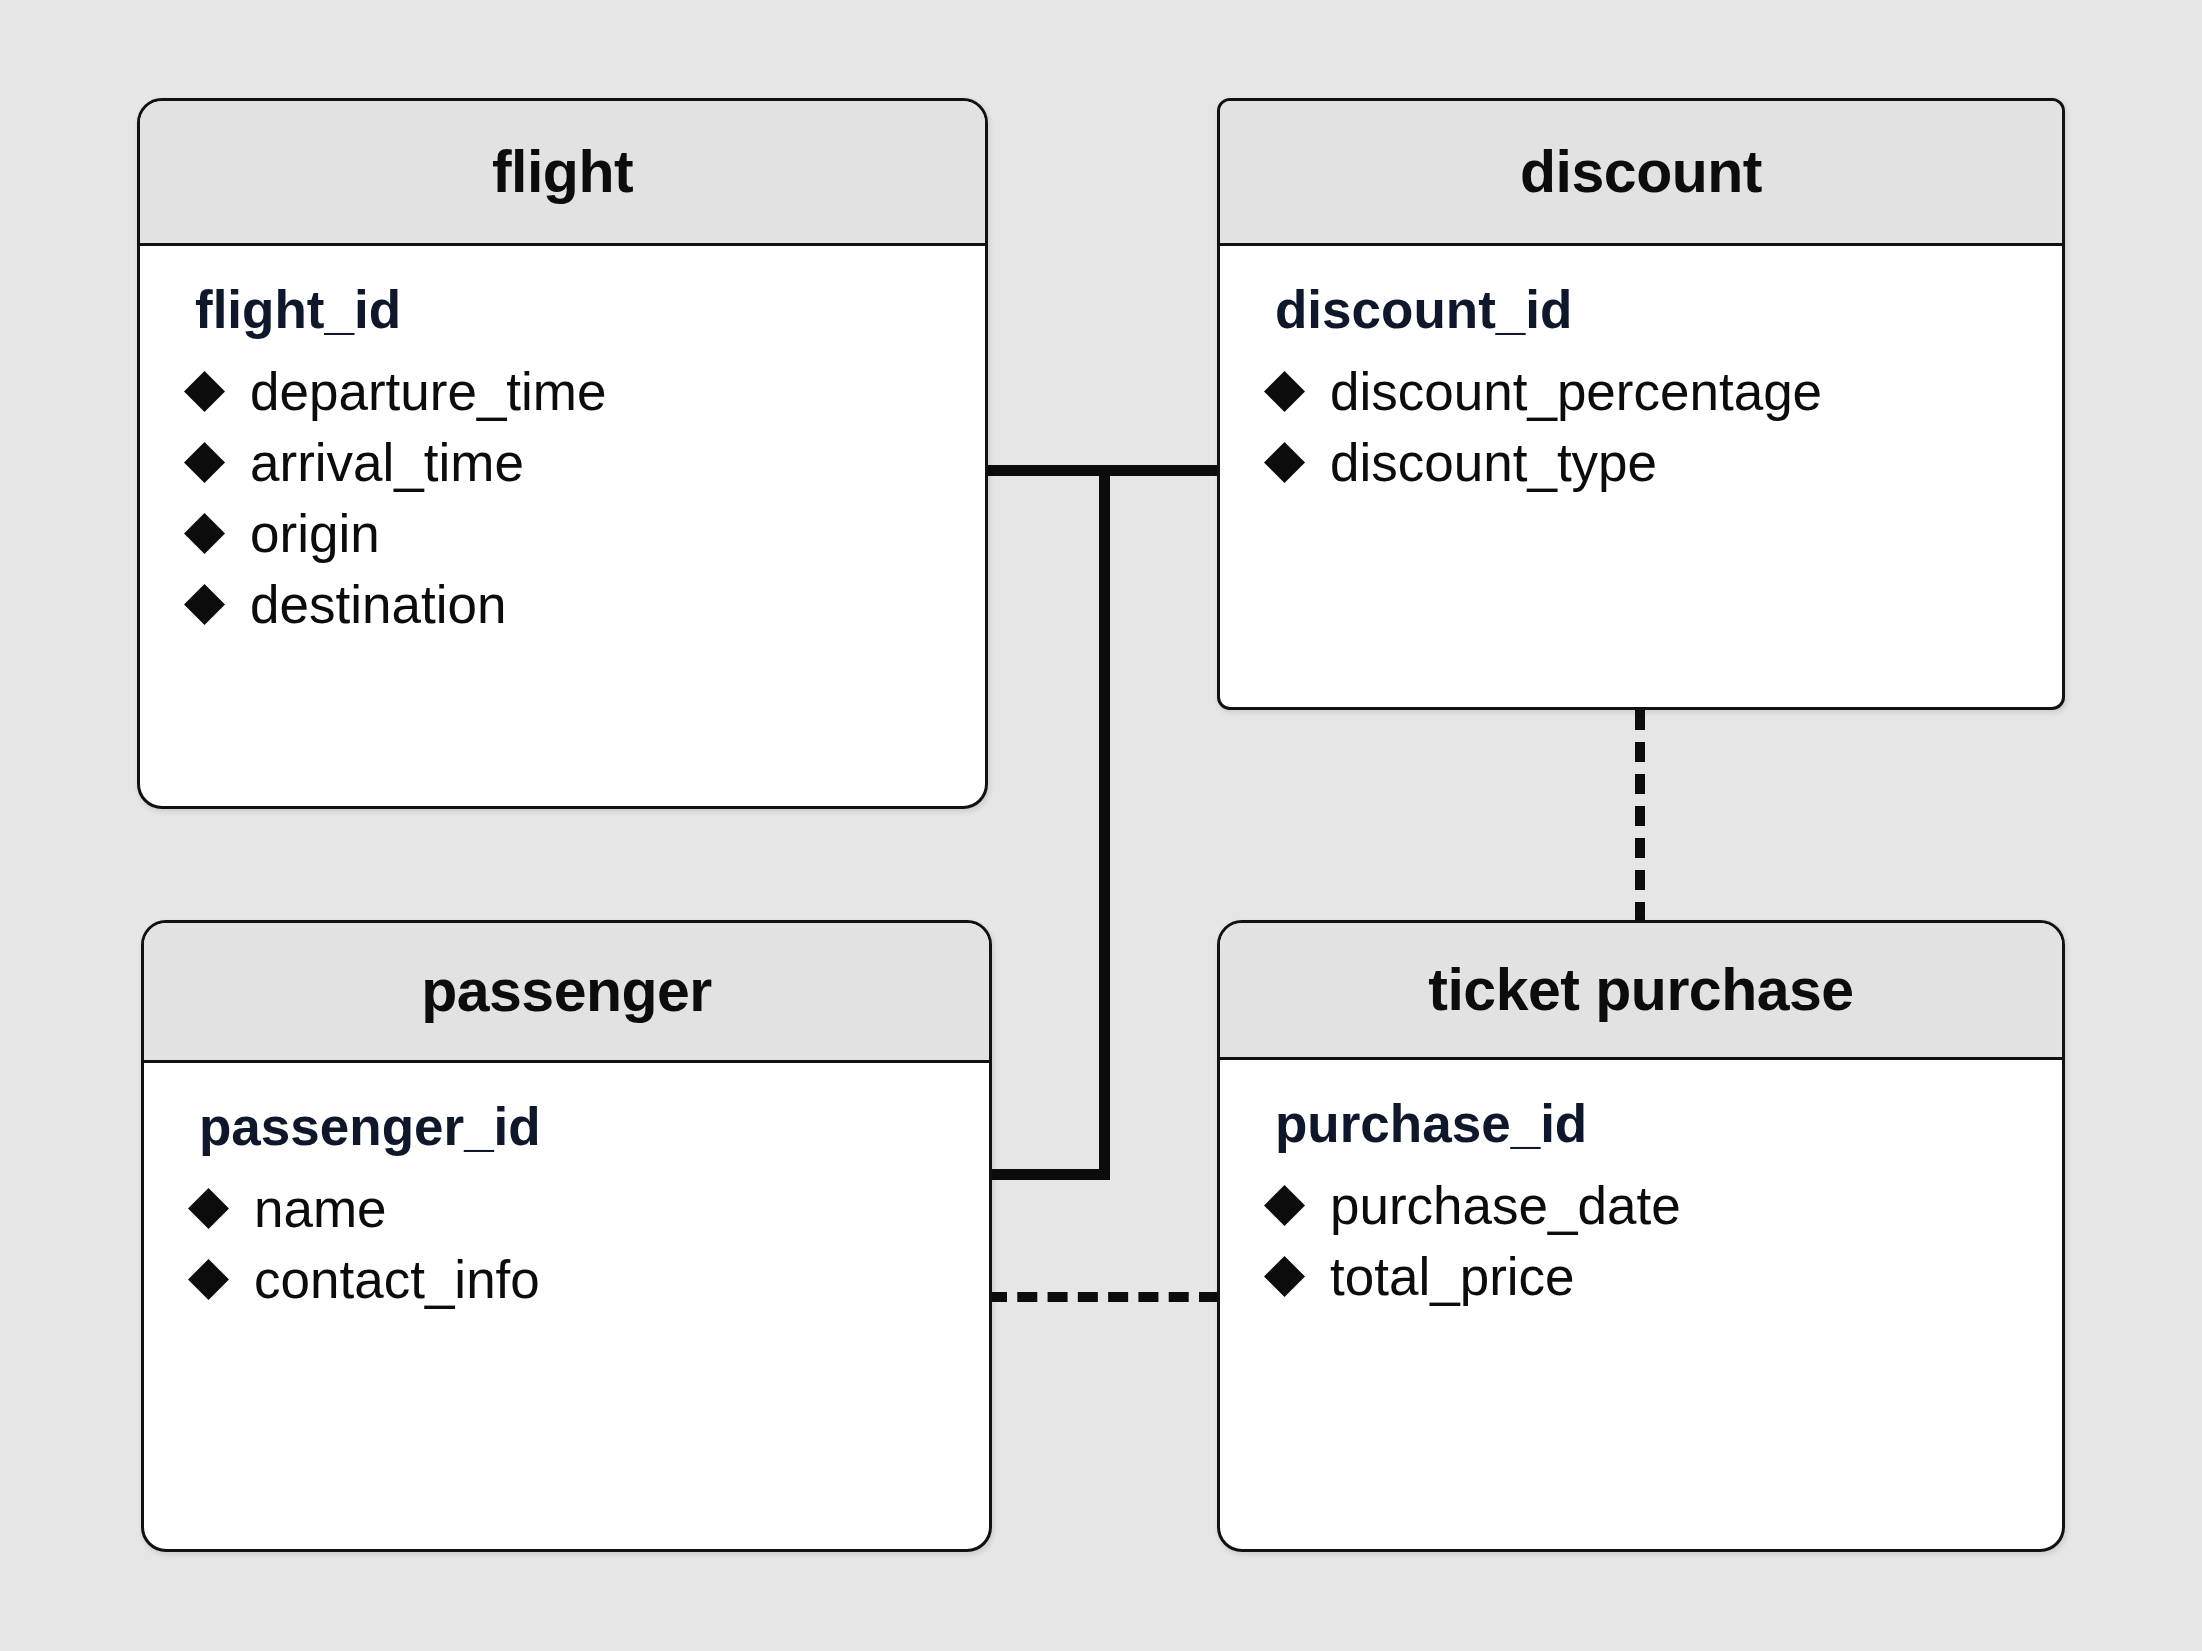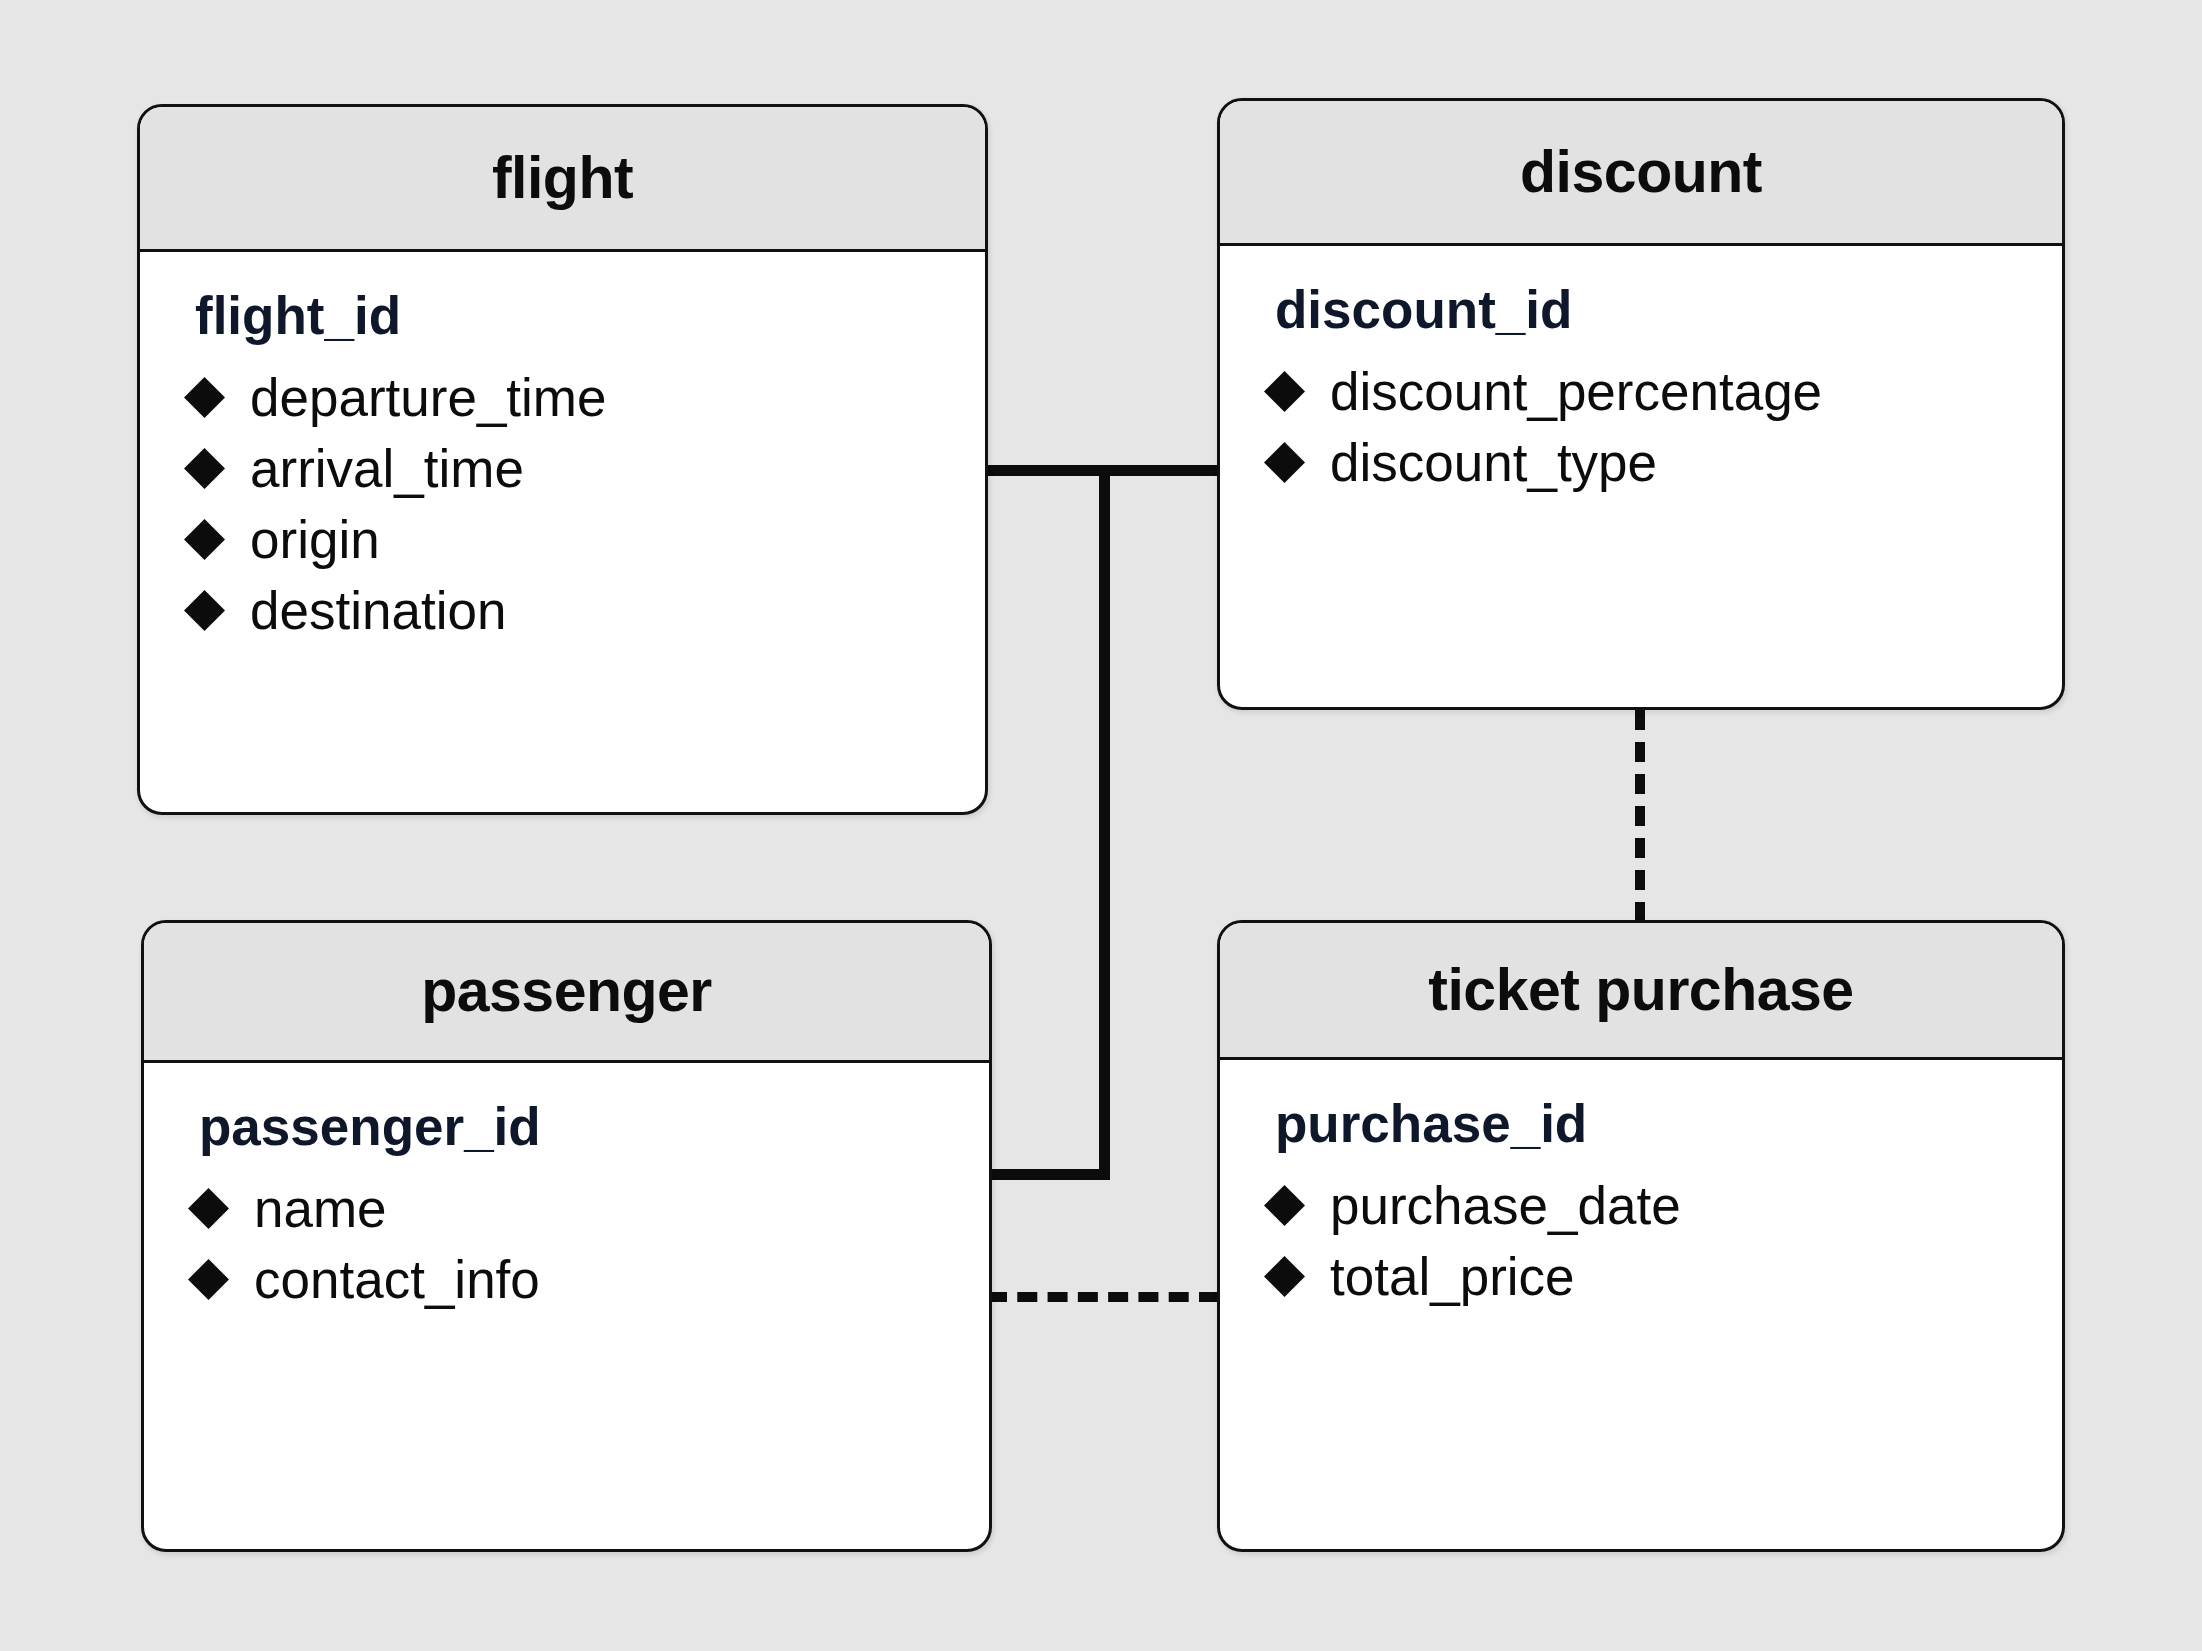--- a/index.html
+++ b/index.html
@@ -74,23 +74,23 @@
     display: inline-block;
     width: 29px;
     height: 29px;
     background: #0c0c0c;
     transform: rotate(45deg);
     margin-right: 31px;
     flex: 0 0 auto;
   }
 
   
-  #ent-flight   { left: 137px;  top: 104px;  width: 851px;  height: 711px; }
+  #ent-flight   { left: 137px;  top: 98px;  width: 851px;  height: 711px; }
   #ent-flight   .entity-header { height: 145px; }
-  #ent-discount { left: 1217px; top: 98px;  width: 848px;  height: 612px; }
+  #ent-discount { left: 1217px; top: 98px;  width: 848px;  height: 612px; border-radius: 13px; }
   #ent-discount .entity-header { height: 145px; }
   #ent-passenger{ left: 141px;  top: 920px;  width: 851px;  height: 632px; }
   #ent-passenger .entity-header { height: 140px; }
   #ent-ticket   { left: 1217px; top: 920px;  width: 848px;  height: 632px; }
   #ent-ticket   .entity-header { height: 137px; }
 
   
   .conn-solid-h {
     position: absolute;
     background: #0c0c0c;

